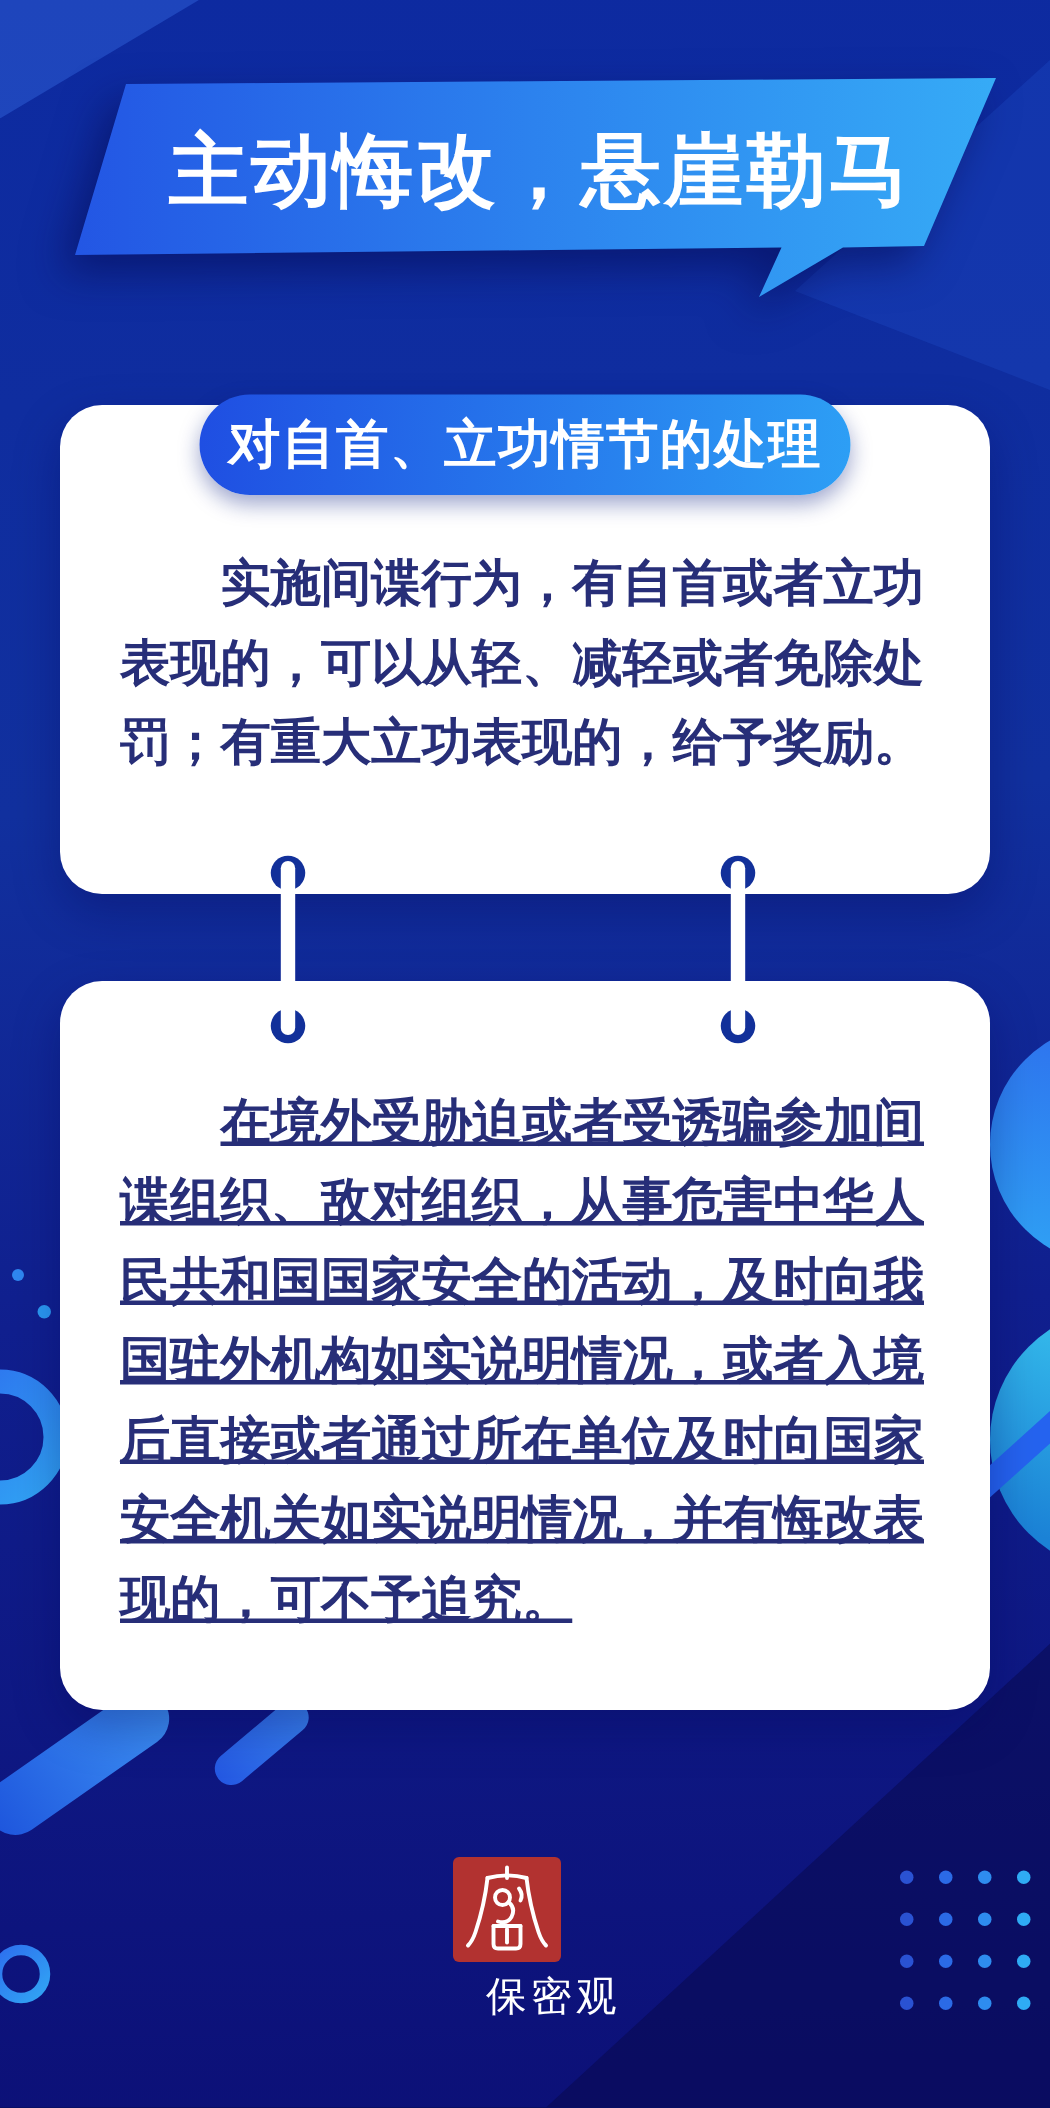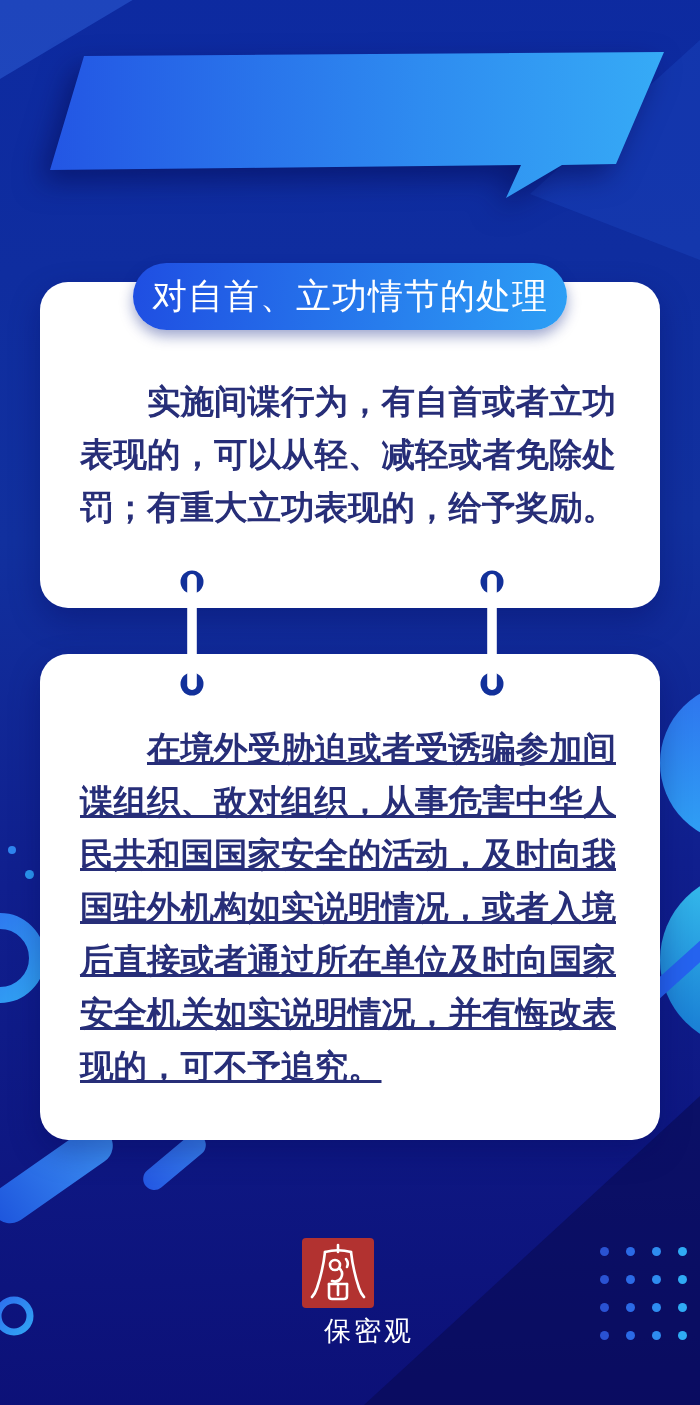--- a/index.html
+++ b/index.html
@@ -32,27 +32,27 @@
   .dot-grid{position:absolute;left:600px;top:1247px;display:grid;
     grid-template-columns:repeat(4,9px);gap:19px 17px;}
   .dot-grid span{width:9px;height:9px;border-radius:50%;display:block;}
   
   .banner-svg{position:absolute;left:0;top:0;filter:drop-shadow(-10px 12px 14px rgba(4,10,80,.55));}
   .banner-title{position:absolute;left:70px;top:86px;width:580px;text-align:center;
     color:#ffffff;font-size:53px;font-weight:800;letter-spacing:2px;line-height:58px;white-space:nowrap;}
   
   .card{position:absolute;left:40px;width:620px;background:#ffffff;border-radius:28px;
     box-shadow:0 12px 30px rgba(5,10,90,.35);}
-  .card1{top:282px;height:326px;}
+  .card1{top:270px;height:326px;}
   .card2{top:654px;height:486px;}
   .badge{position:absolute;left:133px;top:263px;width:434px;height:67px;border-radius:34px;
     background:linear-gradient(95deg,#1f4ee2 0%,#2d9ff5 100%);
     box-shadow:0 6px 14px rgba(10,30,130,.4);z-index:4;
     display:flex;align-items:center;justify-content:center;
-    color:#ffffff;font-size:35px;font-weight:400;letter-spacing:1px;white-space:nowrap;}
+    color:#ffffff;font-size:35px;font-weight:700;letter-spacing:1px;white-space:nowrap;}
   .card-body{color:#272e78;font-size:33.5px;line-height:53px;font-weight:600;
     text-indent:2em;letter-spacing:0;line-break:loose;}
   .card1 .card-body{padding:93px 40px 0 40px;}
   .card2 .card-body{padding:68px 40px 0 40px;text-decoration:underline;}
   .connector{position:absolute;top:569px;z-index:5;}
   .connector.left{left:177px;}
   .connector.right{left:477px;}
   
   .seal{position:absolute;left:302px;top:1238px;width:72px;height:70px;background:#b23230;border-radius:4px;}
   .brand{position:absolute;left:262px;top:1313px;width:152px;text-align:right;
@@ -108,20 +108,21 @@
   <svg class="banner-svg" width="700" height="230" viewBox="0 0 700 230">
     <defs>
       <linearGradient id="bannerGrad" x1="0" y1="0" x2="1" y2="0">
         <stop offset="0" stop-color="#2356e4"></stop>
         <stop offset="0.6" stop-color="#2e8bf0"></stop>
         <stop offset="1" stop-color="#36abf6"></stop>
       </linearGradient>
     </defs>
     <polygon points="84,56 664,52 616,164 562,165 506,198 521,165 50,170" fill="url(#bannerGrad)"></polygon>
   </svg>
+  <div class="banner-title">主动悔改，悬崖勒马</div>
 
   <div class="card card1">
     <div class="card-body">实施间谍行为，有自首或者立功表现的，可以从轻、减轻或者免除处罚；有重大立功表现的，给予奖励。</div>
   </div>
   <div class="badge">对自首、立功情节的处理</div>
 
   <div class="card card2">
     <div class="card-body">在境外受胁迫或者受诱骗参加间谍组织、敌对组织，从事危害中华人民共和国国家安全的活动，及时向我国驻外机构如实说明情况，或者入境后直接或者通过所在单位及时向国家安全机关如实说明情况，并有悔改表现的，可不予追究。</div>
   </div>
 

